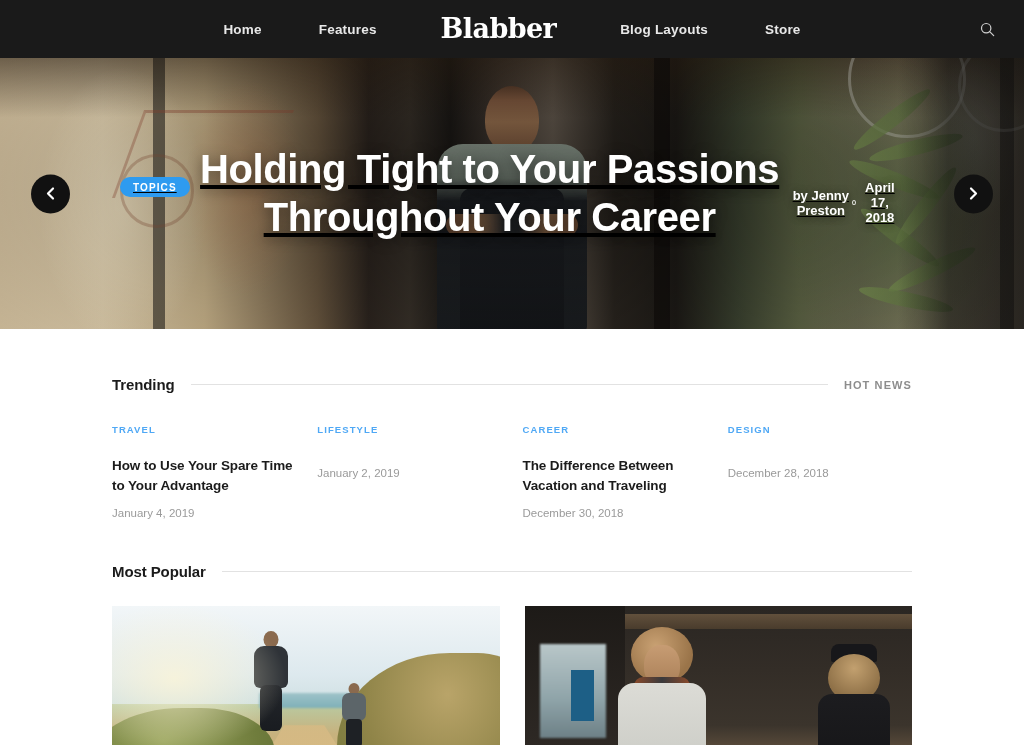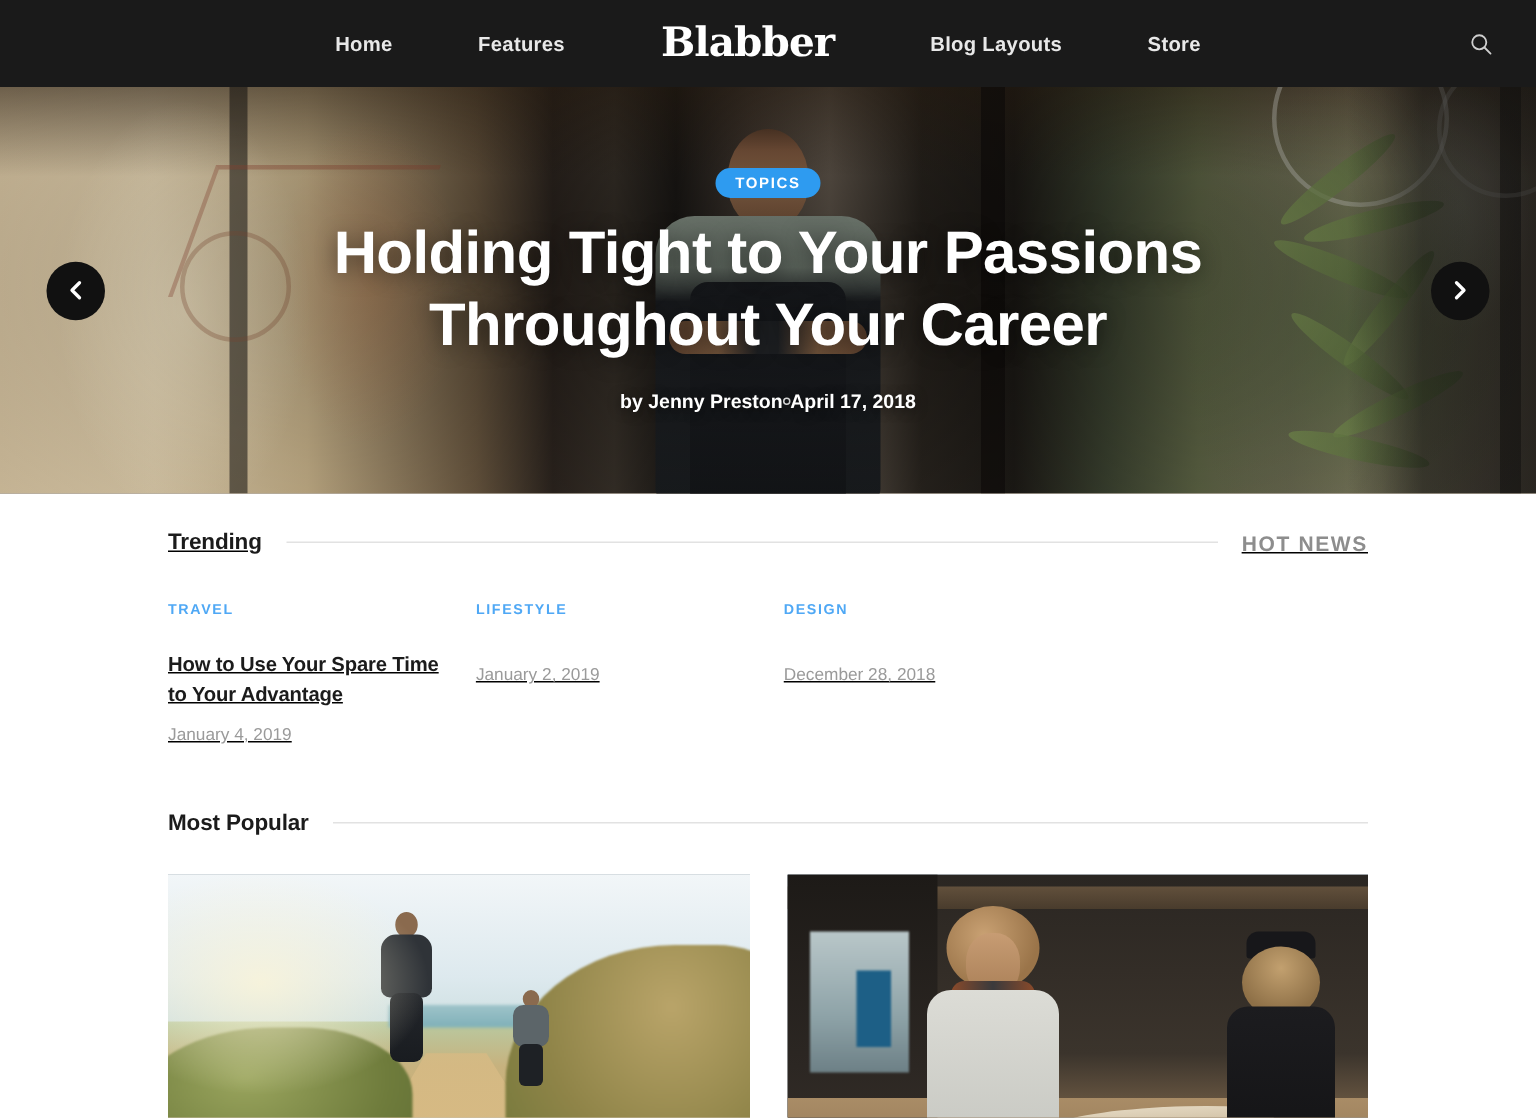--- a/index.html
+++ b/index.html
@@ -155,25 +155,26 @@
     position: absolute; right: 0; top: 0; bottom: 0; width: 126px;
     background: linear-gradient(90deg, rgba(12,12,12,0), rgba(12,12,12,.55) 40%, rgba(12,12,12,.62));
   }
   .hero-scrim {
     position: absolute; inset: 0;
     background:
       radial-gradient(ellipse 640px 240px at 50% 48%, rgba(0,0,0,.42), rgba(0,0,0,.12) 70%, rgba(0,0,0,.04));
   }
   .hero-content {
     position: absolute; inset: 0;
-    display: flex; flex-direction: column;
+    display: flex; 
     align-items: center; justify-content: center;
     text-align: center;
     z-index: 3;
     padding: 0 120px;
+    text-decoration: underline;
   }
   .topics-badge {
     display: inline-block;
     background: #2e9bf0;
     color: #ffffff;
     font-size: 10px;
     font-weight: bold;
     letter-spacing: 1.1px;
     padding: 5px 13px 4px;
     border-radius: 11px;
@@ -219,25 +220,25 @@
   .section-head {
     display: flex; align-items: center; gap: 16px;
     padding-top: 0;
   }
   .section-title {
     font-size: 15px; font-weight: bold; color: #1b1b1b;
     white-space: nowrap; letter-spacing: -.1px;
   }
   .section-rule { flex: 1; height: 1px; background: #e2e2e2; }
   .section-aside {
-    font-size: 14px; font-weight: bold; color: #8d8d8d;
+    font-size: 11px; font-weight: bold; color: #8d8d8d;
     letter-spacing: 1.1px; white-space: nowrap;
   }
 
-  #trending-section { padding-top: 24px; text-decoration: underline; }
+  #trending-section { padding-top: 47px; }
 
   
   .trending-grid {
     display: grid;
     grid-template-columns: repeat(4, 1fr);
     gap: 0 21px;
     margin-top: 26px;
   }
   .trend-cat {
     font-size: 9.5px; font-weight: bold; color: #4fa8f5;
@@ -406,20 +407,25 @@
     <article>
       <a class="trend-cat">TRAVEL</a>
       <h3 class="trend-title">How to Use Your Spare Time to Your Advantage</h3>
       <div class="trend-date">January 4, 2019</div>
     </article>
     <article>
       <a class="trend-cat">LIFESTYLE</a>
       <div class="trend-date">January 2, 2019</div>
     </article>
     <article>
+      <a class="trend-cat">CAREER</a>
+      <h3 class="trend-title">The Difference Between Vacation and Traveling</h3>
+      <div class="trend-date">December 30, 2018</div>
+    </article>
+    <article>
       <a class="trend-cat">DESIGN</a>
       <div class="trend-date">December 28, 2018</div>
     </article>
   </div>
 </section>
 
 <section class="wrap" id="popular-section">
   <div class="section-head">
     <span class="section-title">Most Popular</span>
     <span class="section-rule"></span>

